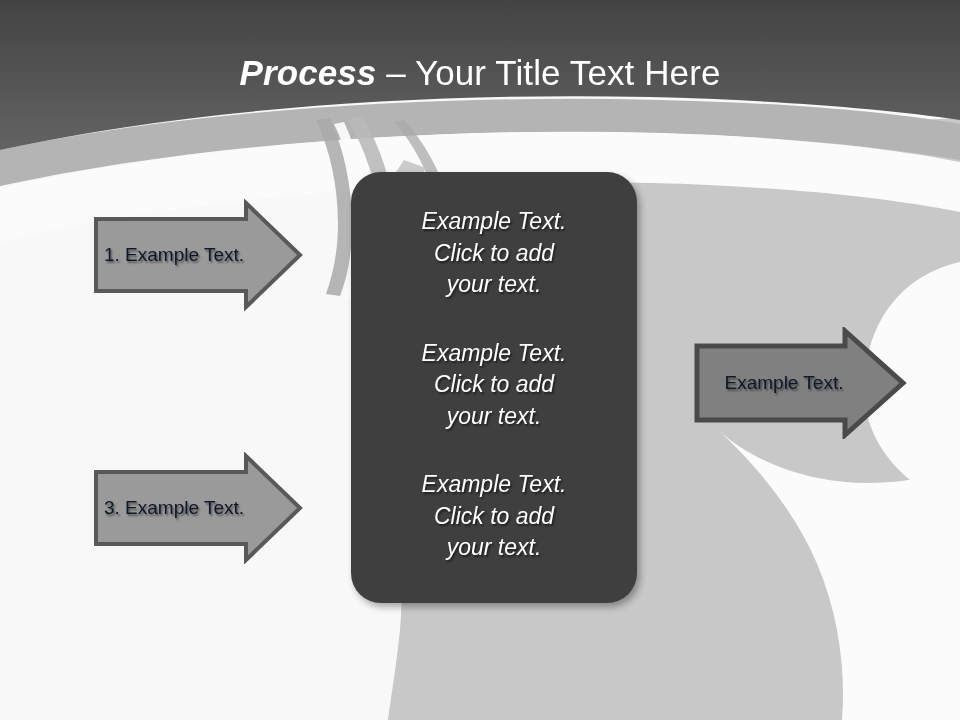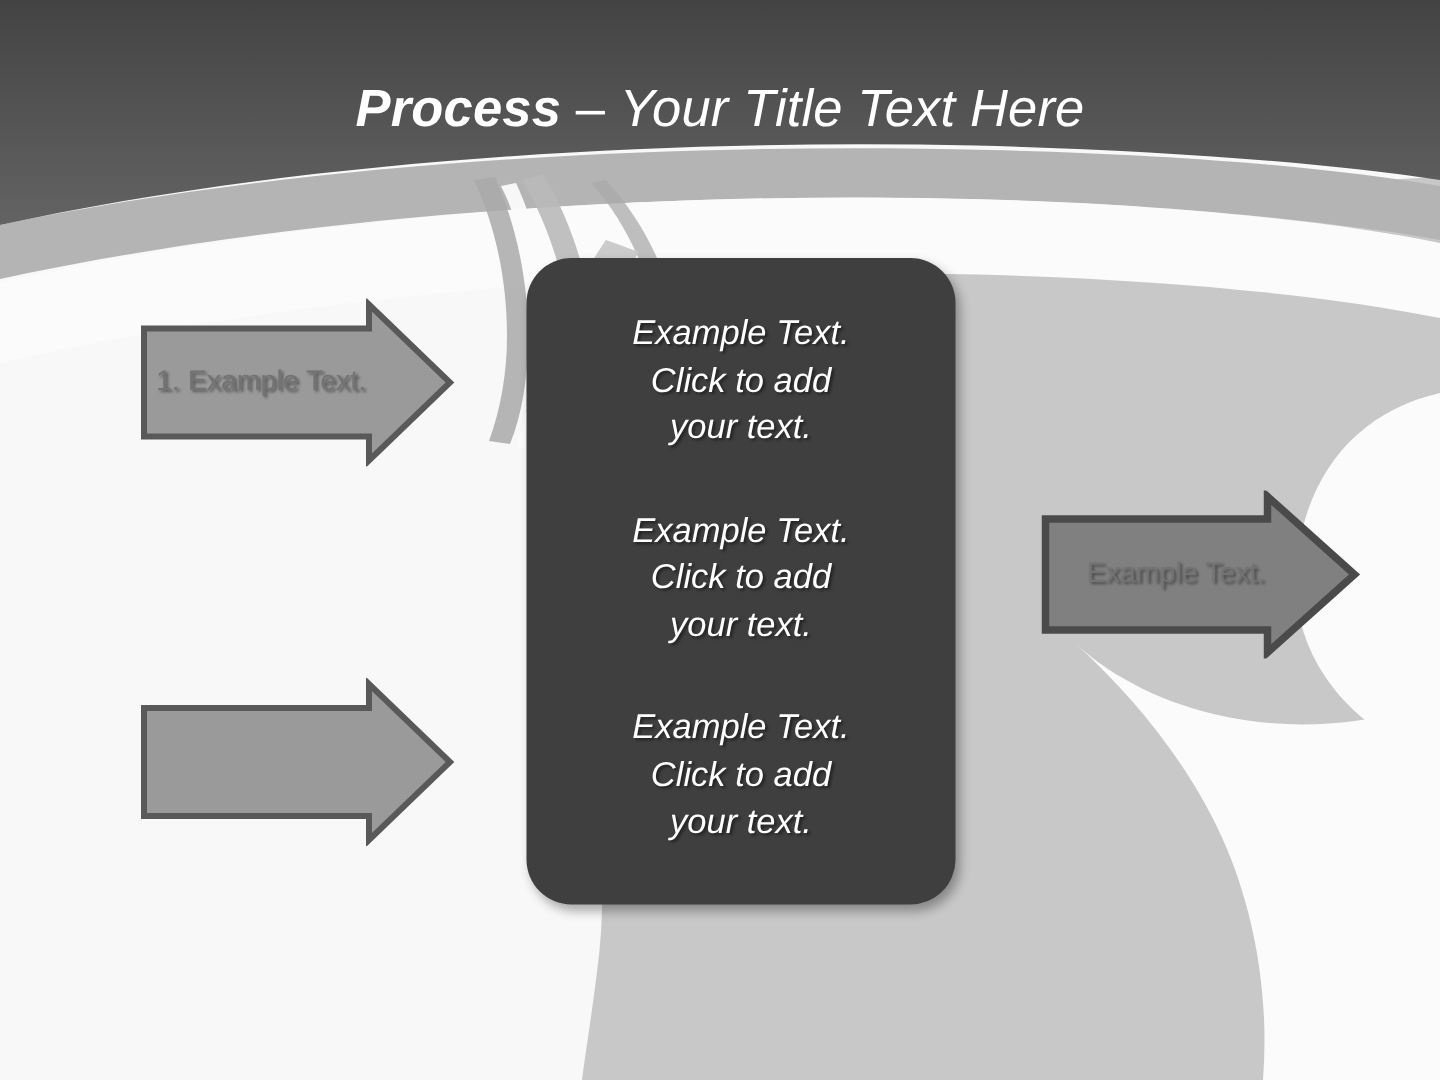--- a/index.html
+++ b/index.html
@@ -31,34 +31,34 @@
     width: 960px;
     text-align: center;
     color: #ffffff;
     font-size: 35px;
     line-height: 42px;
     letter-spacing: 0.1px;
     white-space: nowrap;
   }
   #title .t-bold { font-weight: bold; font-style: italic; }
   #title .t-dash { font-weight: normal; }
-  #title .t-rest { font-weight: normal; font-style: italic; }
+  #title .t-rest { font-weight: normal; }
 
   
   .arrow {
     position: absolute;
   }
   .arrow svg { display: block; }
   .arrow-label {
     position: absolute;
     top: 0;
     left: 0;
     display: flex;
     align-items: center;
-    color: #737373;
+    color: #0f172a;
     font-size: 19px;
     white-space: nowrap;
     text-shadow: 1.5px 1.5px 2px rgba(0,0,0,0.45);
   }
 
   .arrow-left { width: 212px; height: 112px; }
   .arrow-left .arrow-label {
     width: 152px;
     height: 112px;
     padding-left: 12px;
@@ -216,20 +216,21 @@
       <polygon points="4,20 154,20 154,4 208,56 154,108 154,92 4,92" fill="#9a9a9a" stroke="#595959" stroke-width="4" stroke-linejoin="miter"></polygon>
     </svg>
     <div class="arrow-label">1. Example Text.</div>
   </div>
 
 
   <div class="arrow arrow-left" id="arrow-3">
     <svg width="212" height="112" viewBox="0 0 212 112" xmlns="http://www.w3.org/2000/svg">
       <polygon points="4,20 154,20 154,4 208,56 154,108 154,92 4,92" fill="#9a9a9a" stroke="#595959" stroke-width="4" stroke-linejoin="miter"></polygon>
     </svg>
+    <div class="arrow-label">3. Example Text.</div>
   </div>
 
   <div id="center-panel">
     <div class="panel-block" id="panel-block-1">Example Text.
 Click  to add
 your text.</div>
     <div class="panel-block" id="panel-block-2">Example Text.
 Click  to add
 your text.</div>
     <div class="panel-block" id="panel-block-3">Example Text.

